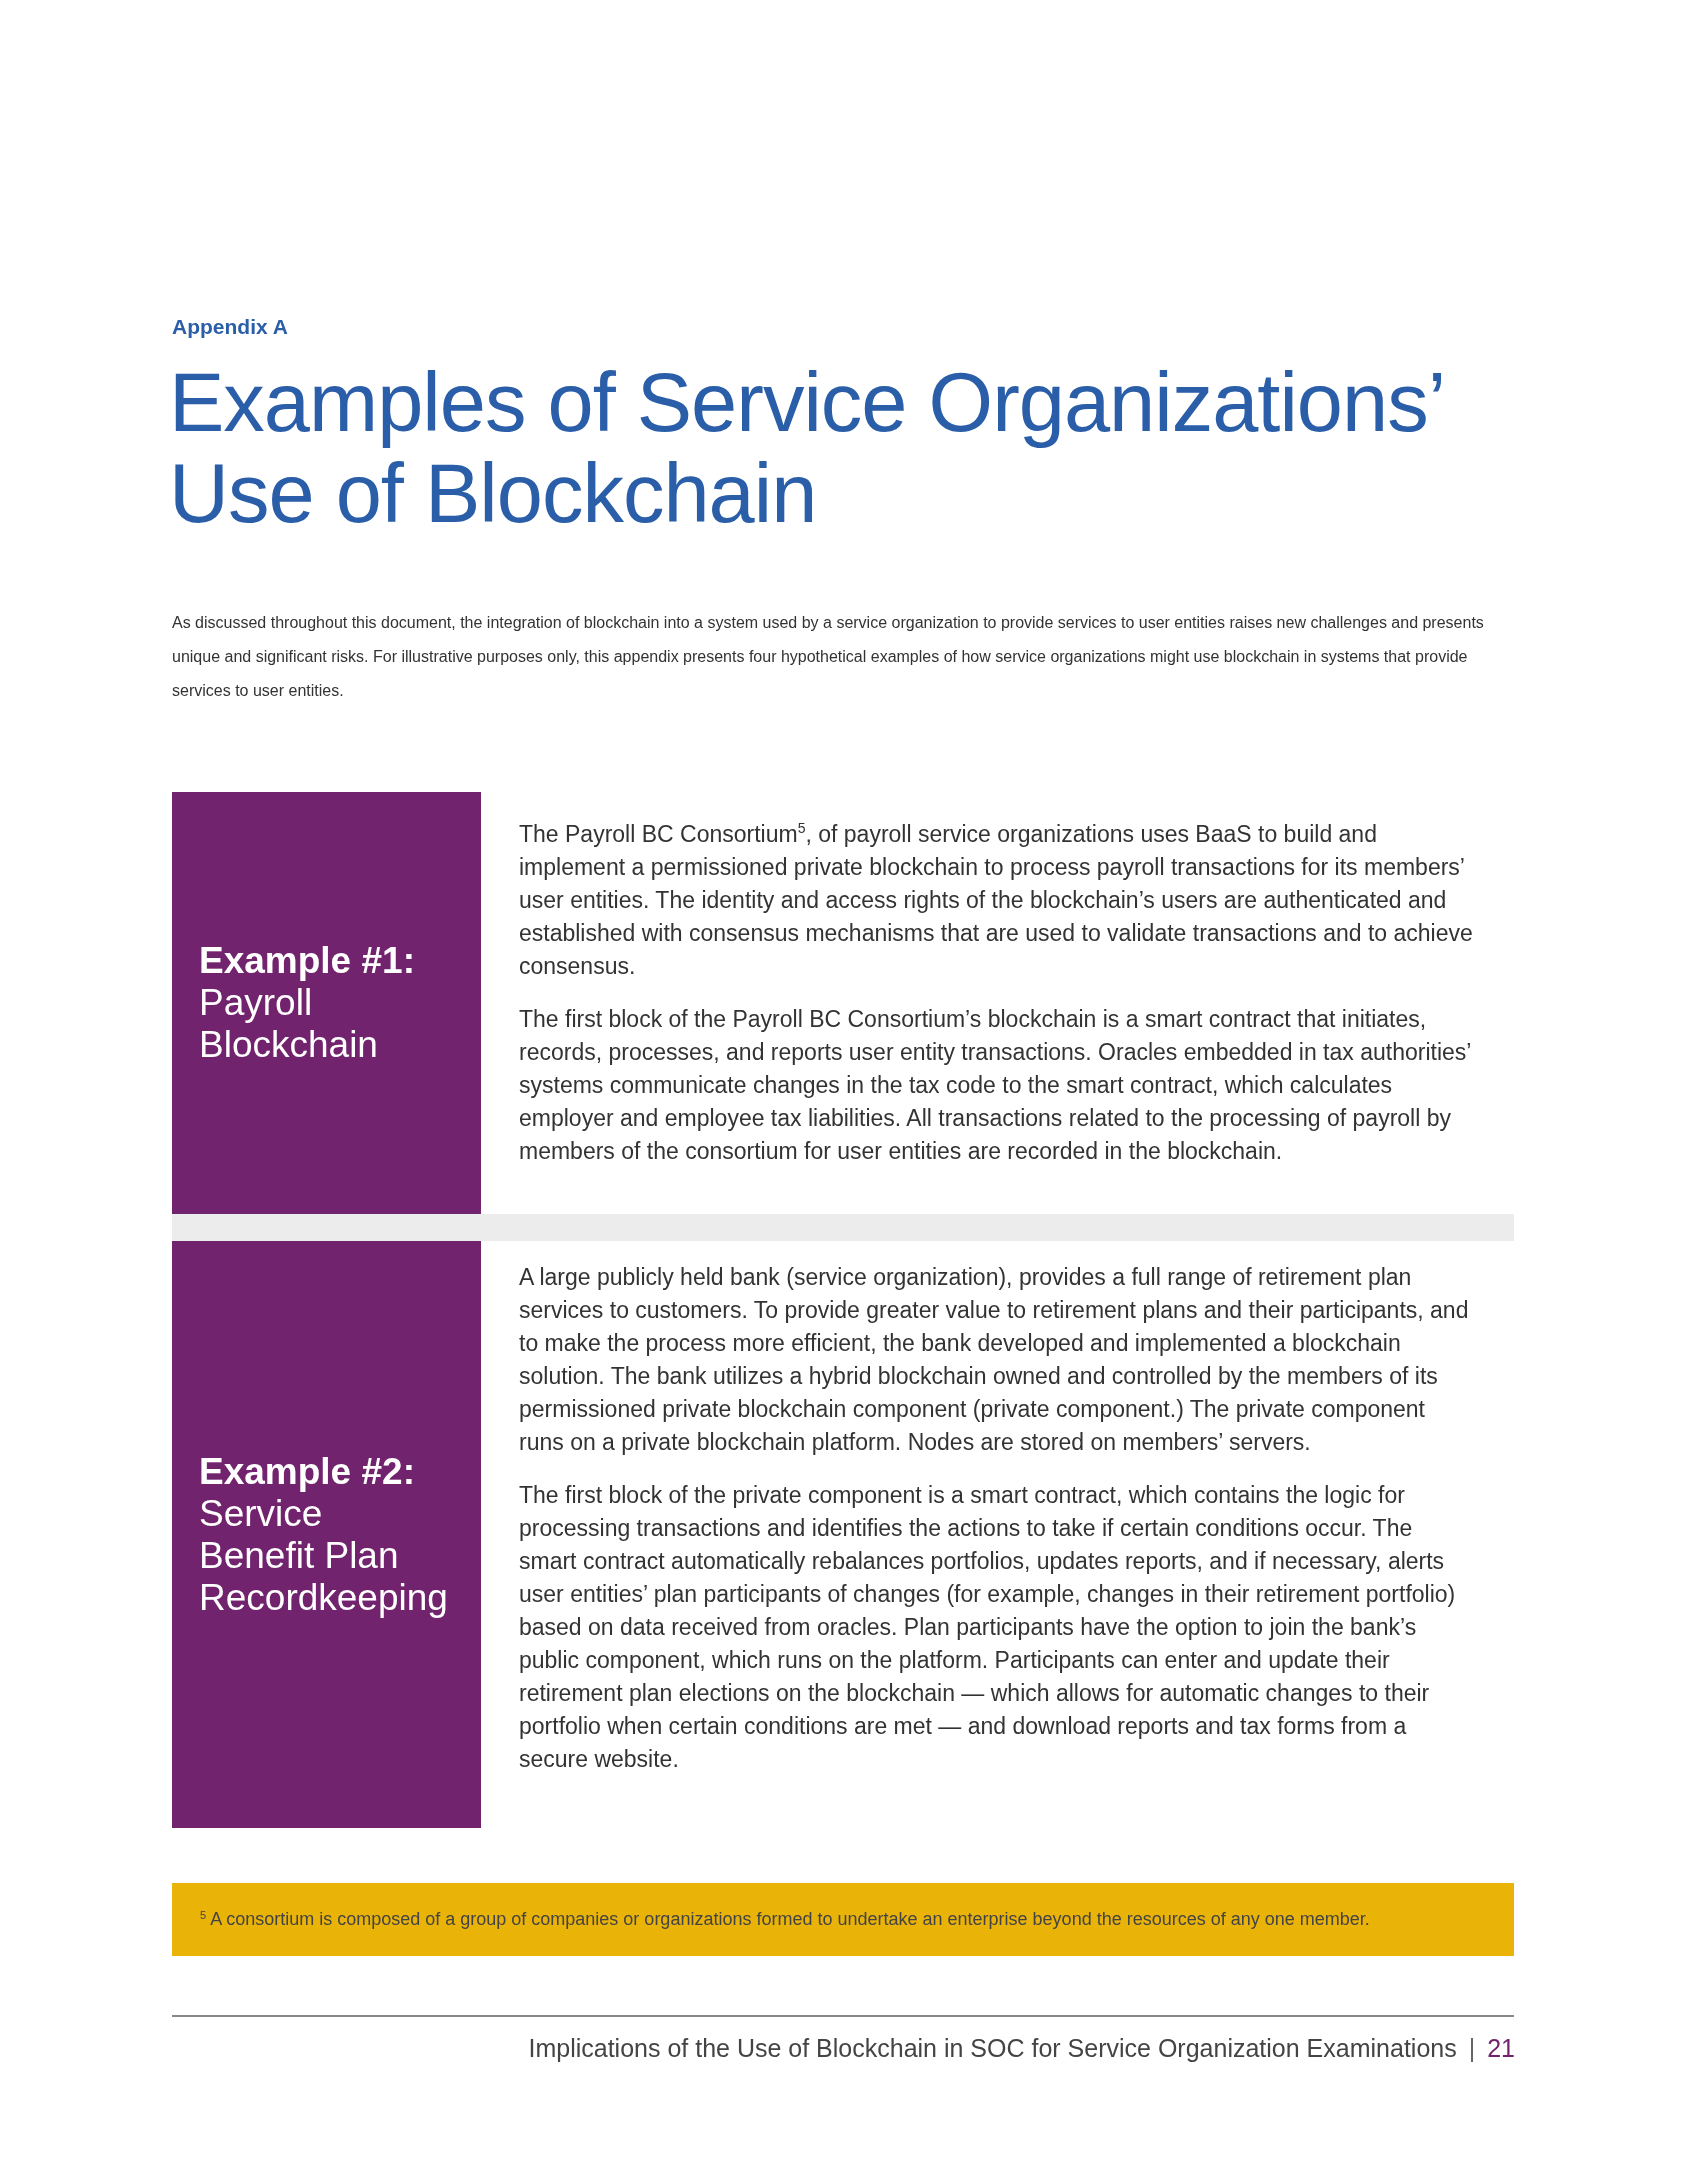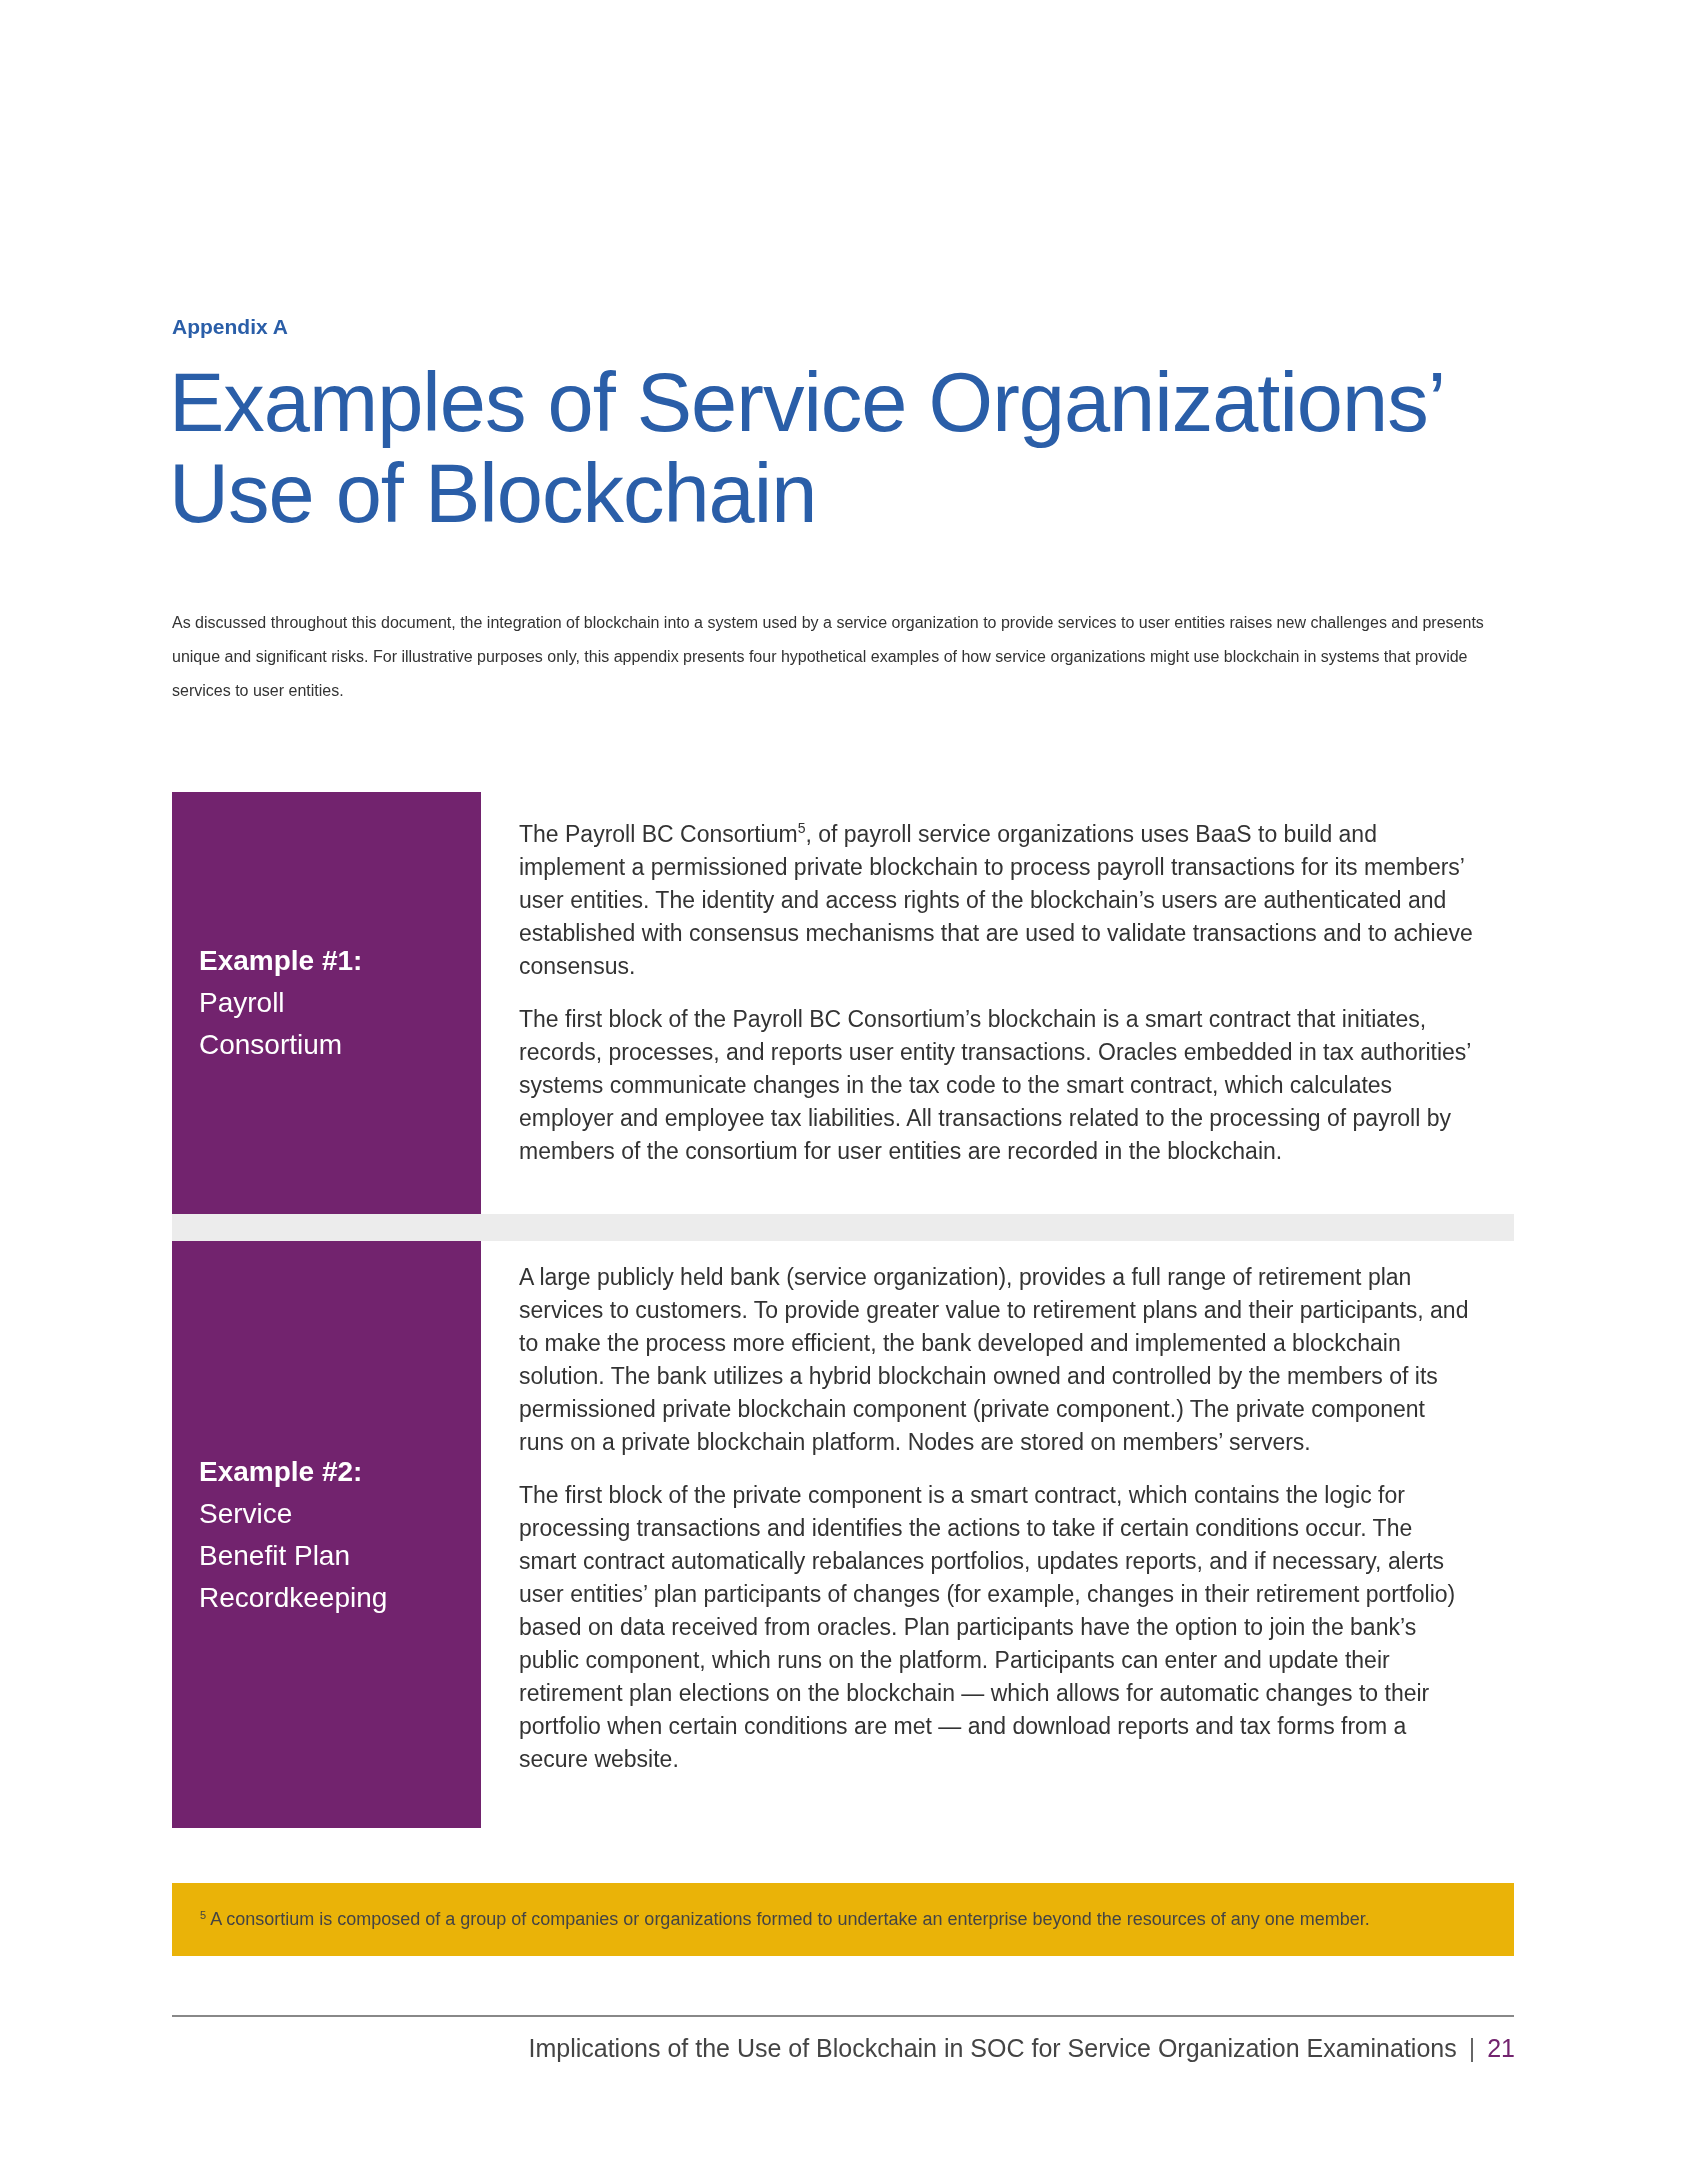--- a/index.html
+++ b/index.html
@@ -23,21 +23,21 @@
   }
   .example {
     position: absolute; left: 172px; width: 1342px; display: flex;
   }
   .ex1 { top: 792px; height: 422px; }
   .ex2 { top: 1241px; height: 587px; }
   .sidebar {
     width: 309px; background: #72236e; color: #fff; display: flex;
     align-items: center; box-sizing: border-box; padding-left: 27px;
   }
-  .sidebar-inner { font-size: 28px; line-height: 42px; }
+  .sidebar-inner { font-size: 37px; line-height: 42px; }
   .sidebar-num { font-weight: bold; display: block; }
   .sidebar-topic { display: block; font-weight: normal; }
   .content {
     flex: 1; padding: 20px 40px 0 38px; box-sizing: border-box;
   }
   .content p {
     margin: 0 0 20px 0; font-size: 23px; line-height: 33px; color: #333;
   }
   .content sup { font-size: 14px; }
   .divider-band {
@@ -69,21 +69,21 @@
   <span>Use of Blockchain</span>
 </h1>
 
 <p class="intro">As discussed throughout this document, the integration of blockchain into a system used by a service organization to provide services to user entities raises new challenges and presents unique and significant risks. For illustrative purposes only, this appendix presents four hypothetical examples of how service organizations might use blockchain in systems that provide services to user entities.</p>
 
 <div class="example ex1">
   <div class="sidebar">
     <div class="sidebar-inner">
       <span class="sidebar-num">Example #1:</span>
       <span class="sidebar-topic">Payroll</span>
-      <span class="sidebar-topic">Consortium</span>
+      <span class="sidebar-topic">Blockchain</span>
     </div>
   </div>
   <div class="content">
     <p><span>The Payroll BC Consortium</span><sup>5</sup><span>, of payroll service organizations uses BaaS to build and implement a permissioned private blockchain to process payroll transactions for its members’ user entities. The identity and access rights of the blockchain’s users are authenticated and established with consensus mechanisms that are used to validate transactions and to achieve consensus.</span></p>
     <p>The first block of the Payroll BC Consortium’s blockchain is a smart contract that initiates, records, processes, and reports user entity transactions. Oracles embedded in tax authorities’ systems communicate changes in the tax code to the smart contract, which calculates employer and employee tax liabilities. All transactions related to the processing of payroll by members of the consortium for user entities are recorded in the blockchain.</p>
   </div>
 </div>
 
 <div class="divider-band"></div>
 

